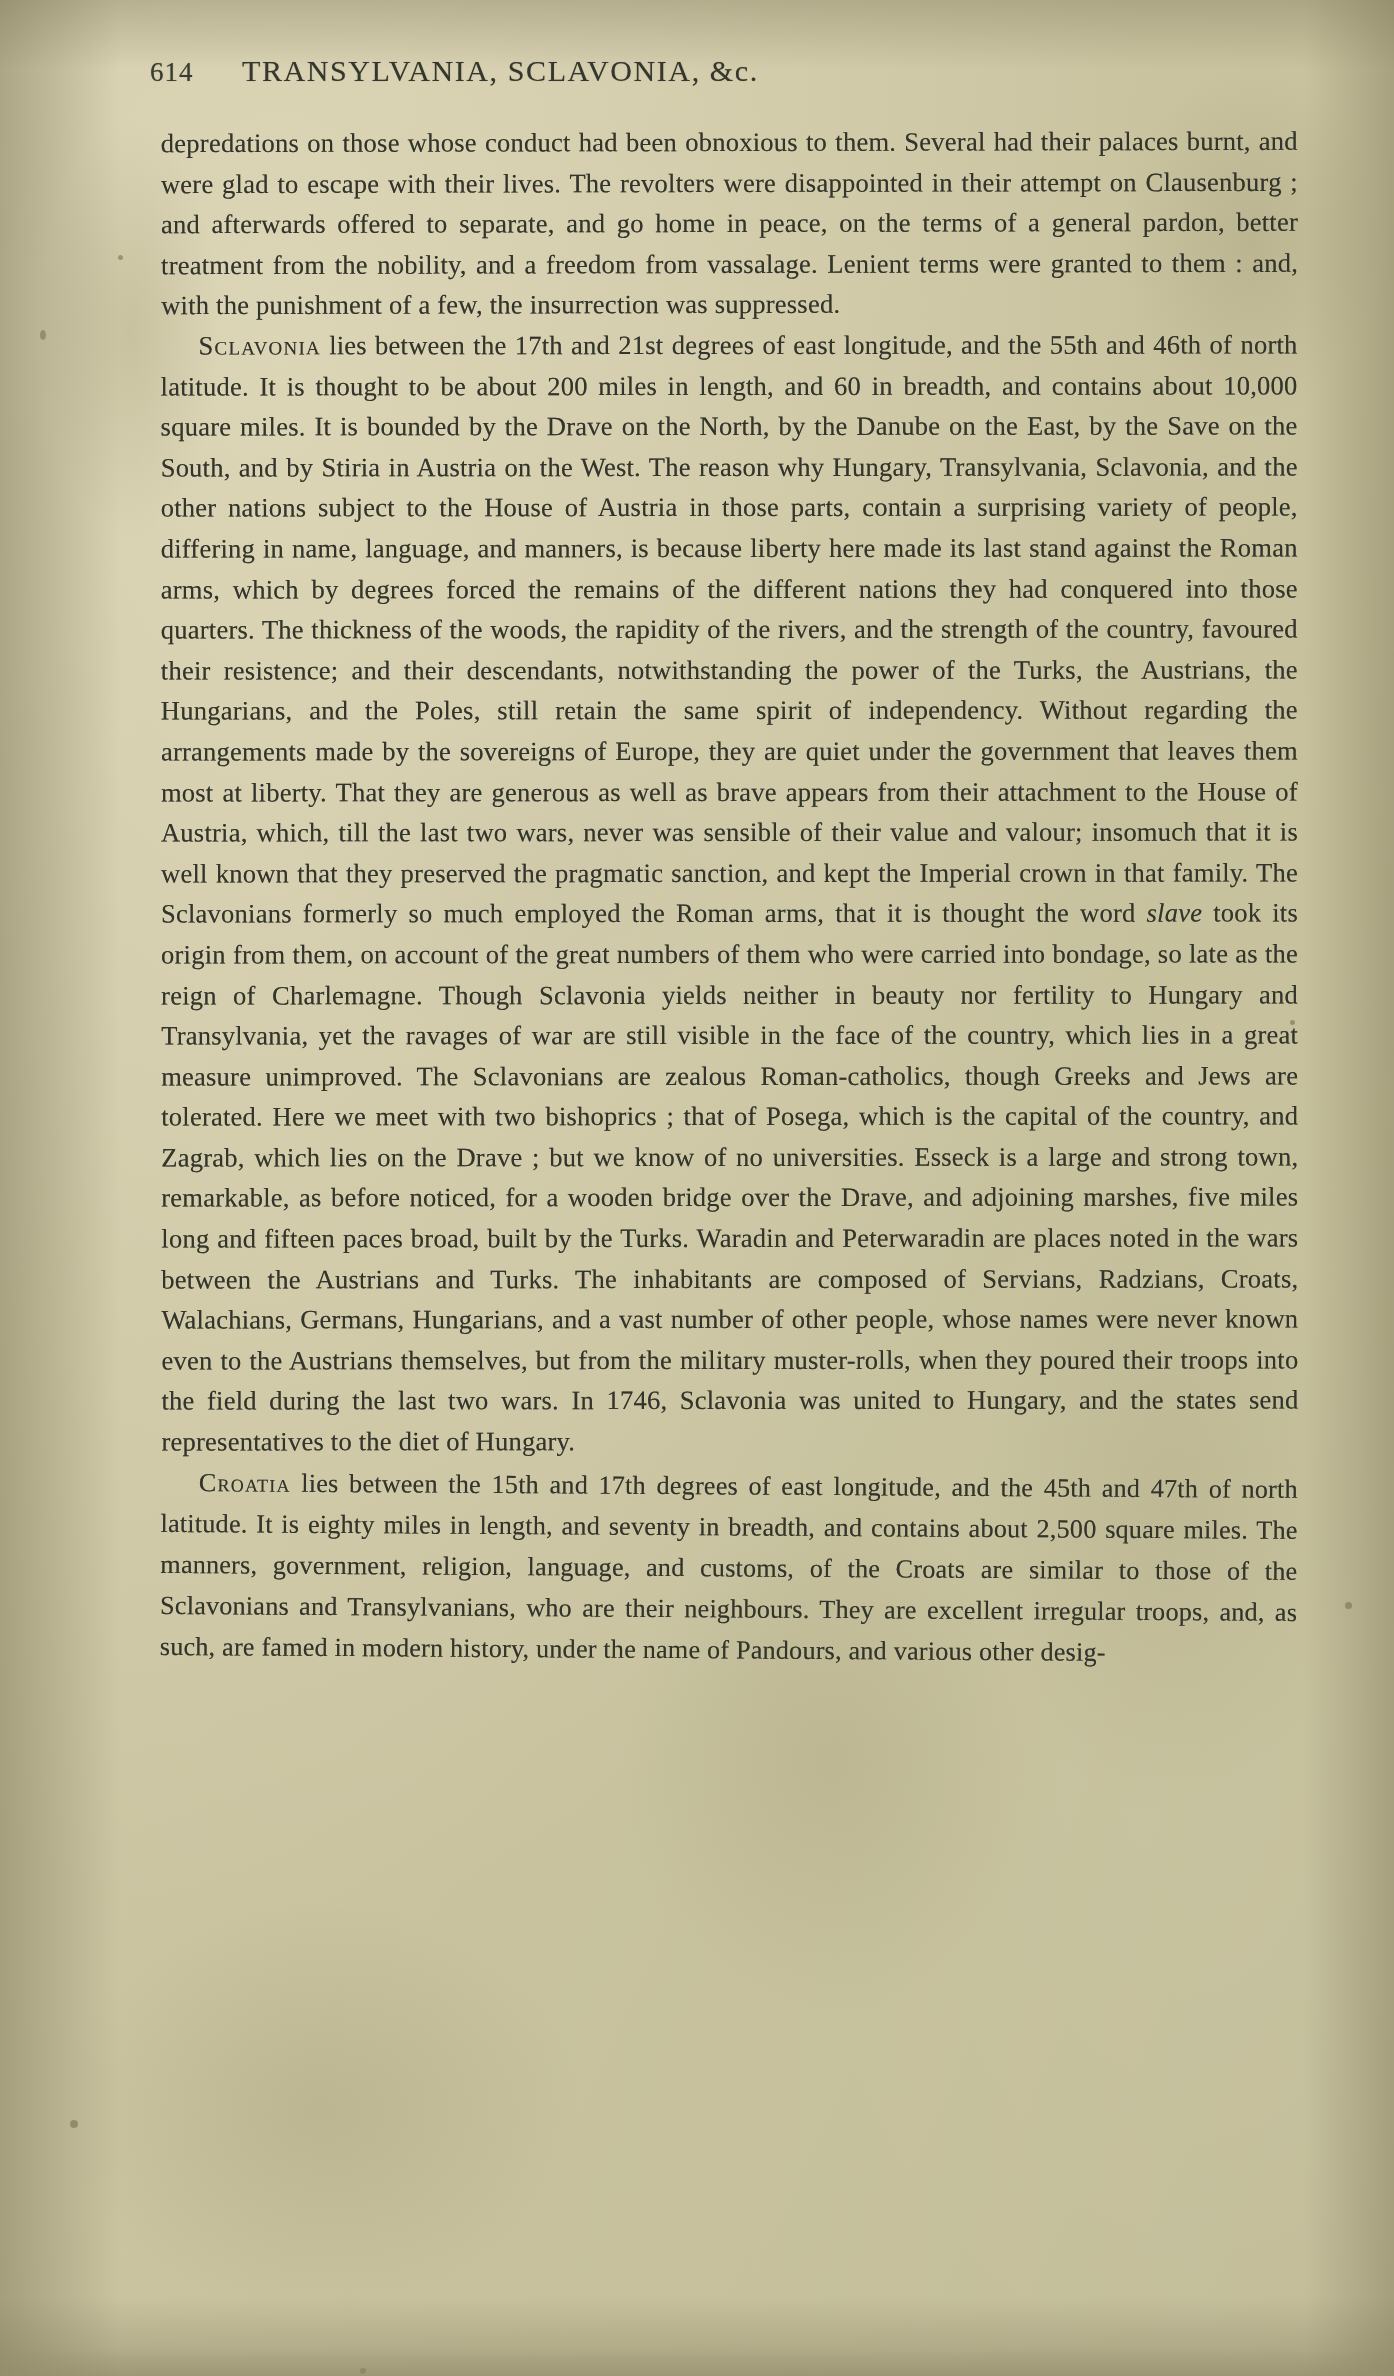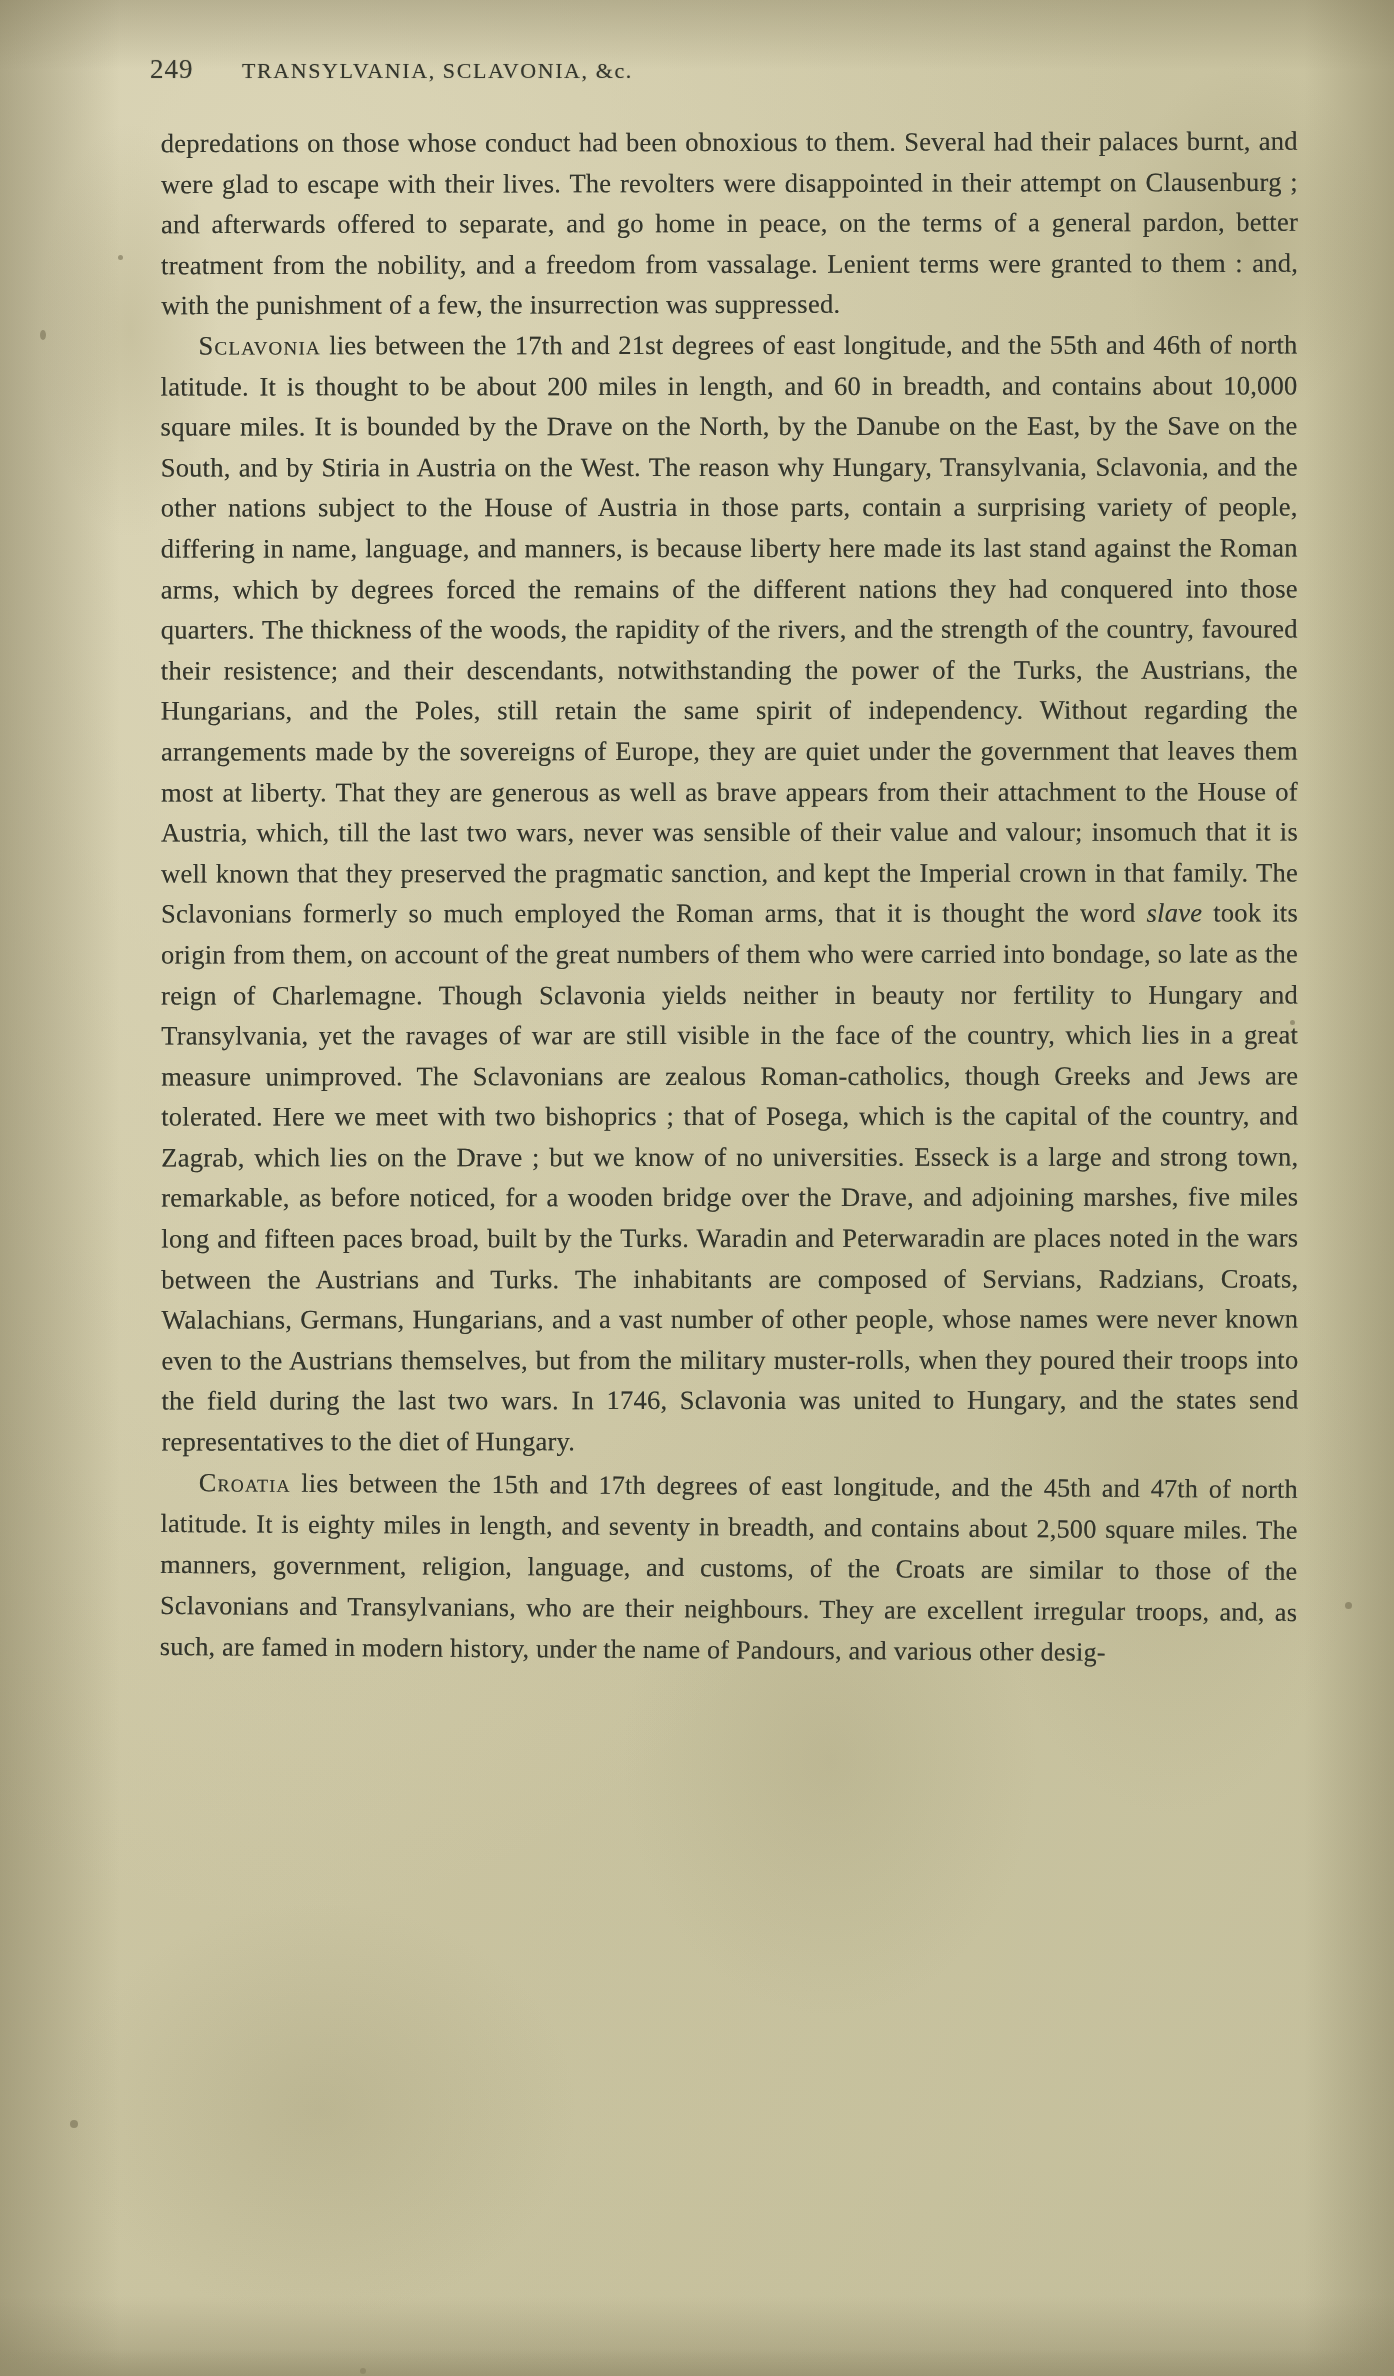--- a/index.html
+++ b/index.html
@@ -68,21 +68,21 @@
     margin-bottom: 22px;
   }
   .folio {
     font-size: 27px;
     letter-spacing: 1px;
     color: #3a3c32;
     width: 92px;
     text-shadow: 0 0 1px rgba(60,58,40,0.5);
   }
   .running-head {
-    font-size: 22px;
+    font-size: 30px;
     letter-spacing: 1.6px;
     color: #35372e;
     text-shadow: 0 0 1px rgba(60,58,40,0.45);
     white-space: nowrap;
   }
 
   .body-text {
     font-size: 26.6px;
     line-height: 40.6px;
     text-align: justify;
@@ -134,21 +134,21 @@
   <div class="speck" style="left:40px;  top:330px;  width:6px; height:10px;"></div>
 
   <div class="edge-left"></div>
   <div class="edge-right"></div>
   <div class="edge-top"></div>
   <div class="edge-bottom"></div>
 
   <div class="content">
 
     <div class="header-row">
-      <div class="folio">249</div>
+      <div class="folio">614</div>
       <div class="running-head">TRANSYLVANIA, SCLAVONIA, &amp;c.</div>
     </div>
 
     <div class="body-text">
 
       <p class="para-1">depredations on those whose conduct had been obnoxious to them. Several had their palaces burnt, and were glad to escape with their lives. The revolters were disappointed in their attempt on Clausenburg ; and afterwards offered to separate, and go home in peace, on the terms of a general pardon, better treatment from the nobility, and a freedom from vassalage. Lenient terms were granted to them : and, with the punishment of a few, the insurrection was suppressed.</p>
 
       <p class="para-2 indent">
         <span class="sc">Sclavonia</span><span> lies between the 17th and 21st degrees of east longitude, and the 55th and 46th of north latitude. It is thought to be about 200 miles in length, and 60 in breadth, and contains about 10,000 square miles. It is bounded by the Drave on the North, by the Danube on the East, by the Save on the South, and by Stiria in Austria on the West. The reason why Hungary, Transylvania, Sclavonia, and the other nations subject to the House of Austria in those parts, contain a surprising variety of people, differing in name, language, and manners, is because liberty here made its last stand against the Roman arms, which by degrees forced the remains of the different nations they had conquered into those quarters. The thickness of the woods, the rapidity of the rivers, and the strength of the country, favoured their resistence; and their descendants, notwithstanding the power of the Turks, the Austrians, the Hungarians, and the Poles, still retain the same spirit of independency. Without regarding the arrangements made by the sovereigns of Europe, they are quiet under the government that leaves them most at liberty. That they are generous as well as brave appears from their attachment to the House of Austria, which, till the last two wars, never was sensible of their value and valour; insomuch that it is well known that they preserved the pragmatic sanction, and kept the Imperial crown in that family. The Sclavonians formerly so much employed the Roman arms, that it is thought the word </span><span class="it">slave</span><span> took its origin from them, on account of the great numbers of them who were carried into bondage, so late as the reign of Charlemagne. Though Sclavonia yields neither in beauty nor fertility to Hungary and Transylvania, yet the ravages of war are still visible in the face of the country, which lies in a great measure unimproved. The Sclavonians are zealous Roman-catholics, though Greeks and Jews are tolerated. Here we meet with two bishoprics ; that of Posega, which is the capital of the country, and Zagrab, which lies on the Drave ; but we know of no universities. Esseck is a large and strong town, remarkable, as before noticed, for a wooden bridge over the Drave, and adjoining marshes, five miles long and fifteen paces broad, built by the Turks. Waradin and Peterwaradin are places noted in the wars between the Austrians and Turks. The inhabitants are composed of Servians, Radzians, Croats, Walachians, Germans, Hungarians, and a vast number of other people, whose names were never known even to the Austrians themselves, but from the military muster-rolls, when they poured their troops into the field during the last two wars. In 1746, Sclavonia was united to Hungary, and the states send representatives to the diet of Hungary.</span>
       </p>

